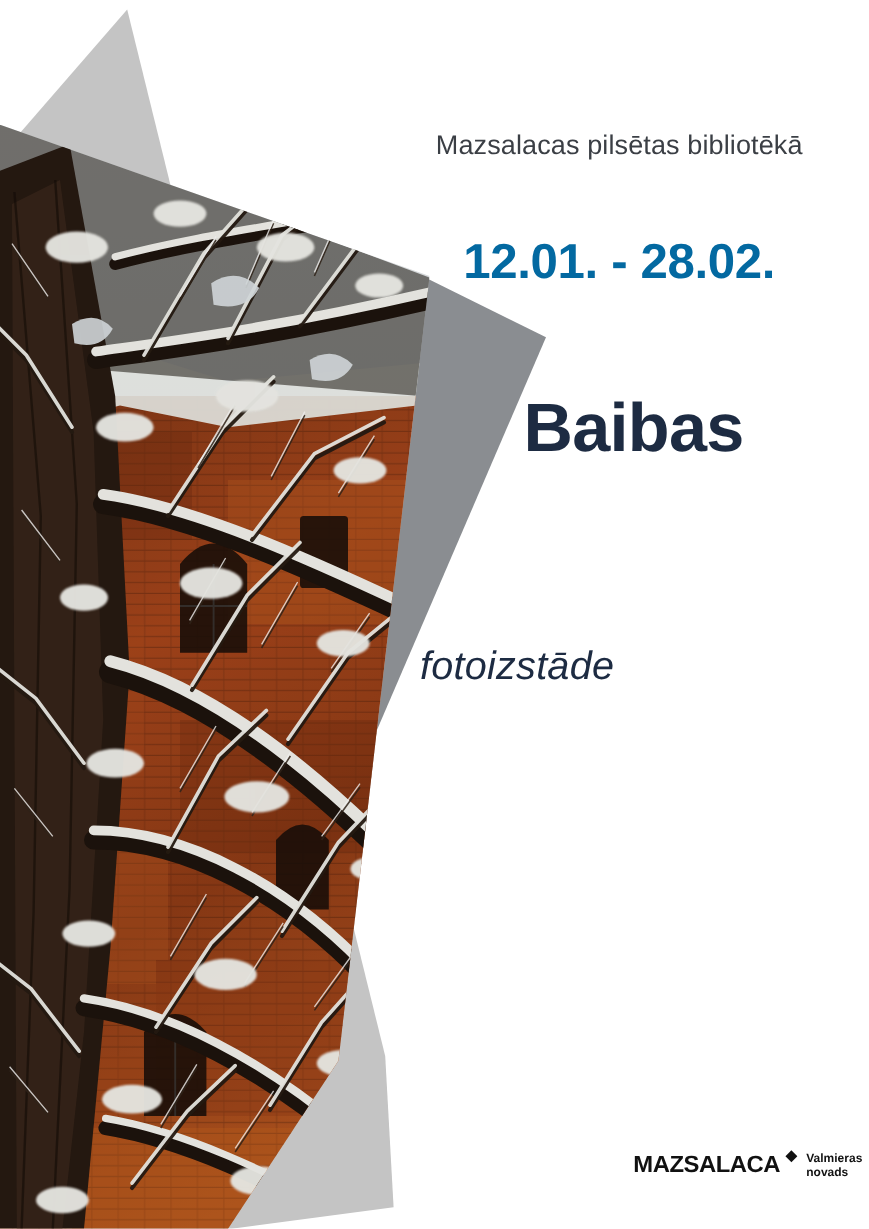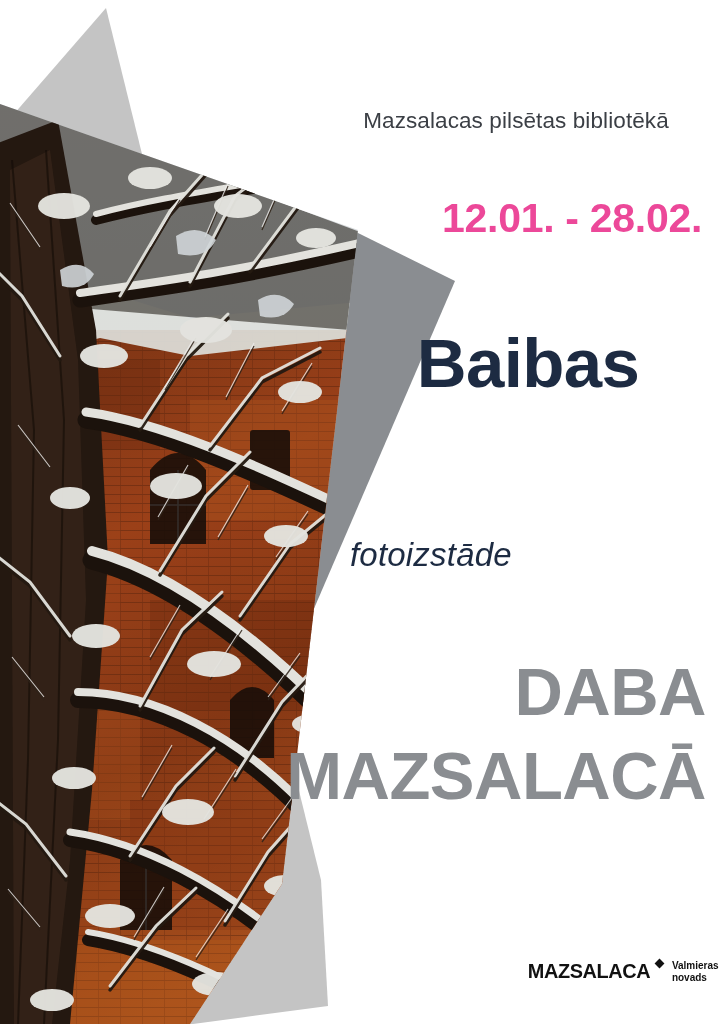--- a/index.html
+++ b/index.html
@@ -50,35 +50,35 @@
     letter-spacing:.1px;
     color:#3b3f45;
     white-space:nowrap;
   }
 
   .daterange{
     position:absolute;
     left:330px;
     top:195px;
     width:372px;
-    text-align:right;
+    text-align:center;
     font-size:41px;
     font-weight:700;
     letter-spacing:-0.3px;
-    color:#ec4899;
+    color:#0369a1;
     white-space:nowrap;
   }
 
   .artist{
     position:absolute;
     left:350px;
     top:327px;
     width:356px;
     text-align:center;
-    font-size:69px;
+    font-size:57px;
     line-height:1.07em;
     font-weight:700;
     letter-spacing:-0.6px;
     color:#1d2b42;
   }
   .artist .ln{display:block;}
 
   .subtitle{
     position:absolute;
     left:350px;
@@ -340,24 +340,20 @@
     <div class="venue">Mazsalacas pilsētas bibliotēkā</div>
 
     <div class="daterange">12.01. - 28.02.</div>
 
     <div class="artist">
       <span class="ln">Baibas</span>
     </div>
 
     <div class="subtitle">fotoizstāde</div>
 
-    <div class="maintitle">
-      <span class="ln">DABA</span>
-      <span class="ln">MAZSALACĀ</span>
-    </div>
 
     <div id="logo">
       <span class="wordmark">MAZSALACA</span>
       <span class="dot"></span>
       <span class="sub">
         <span>Valmieras</span>
         <span>novads</span>
       </span>
     </div>
 

